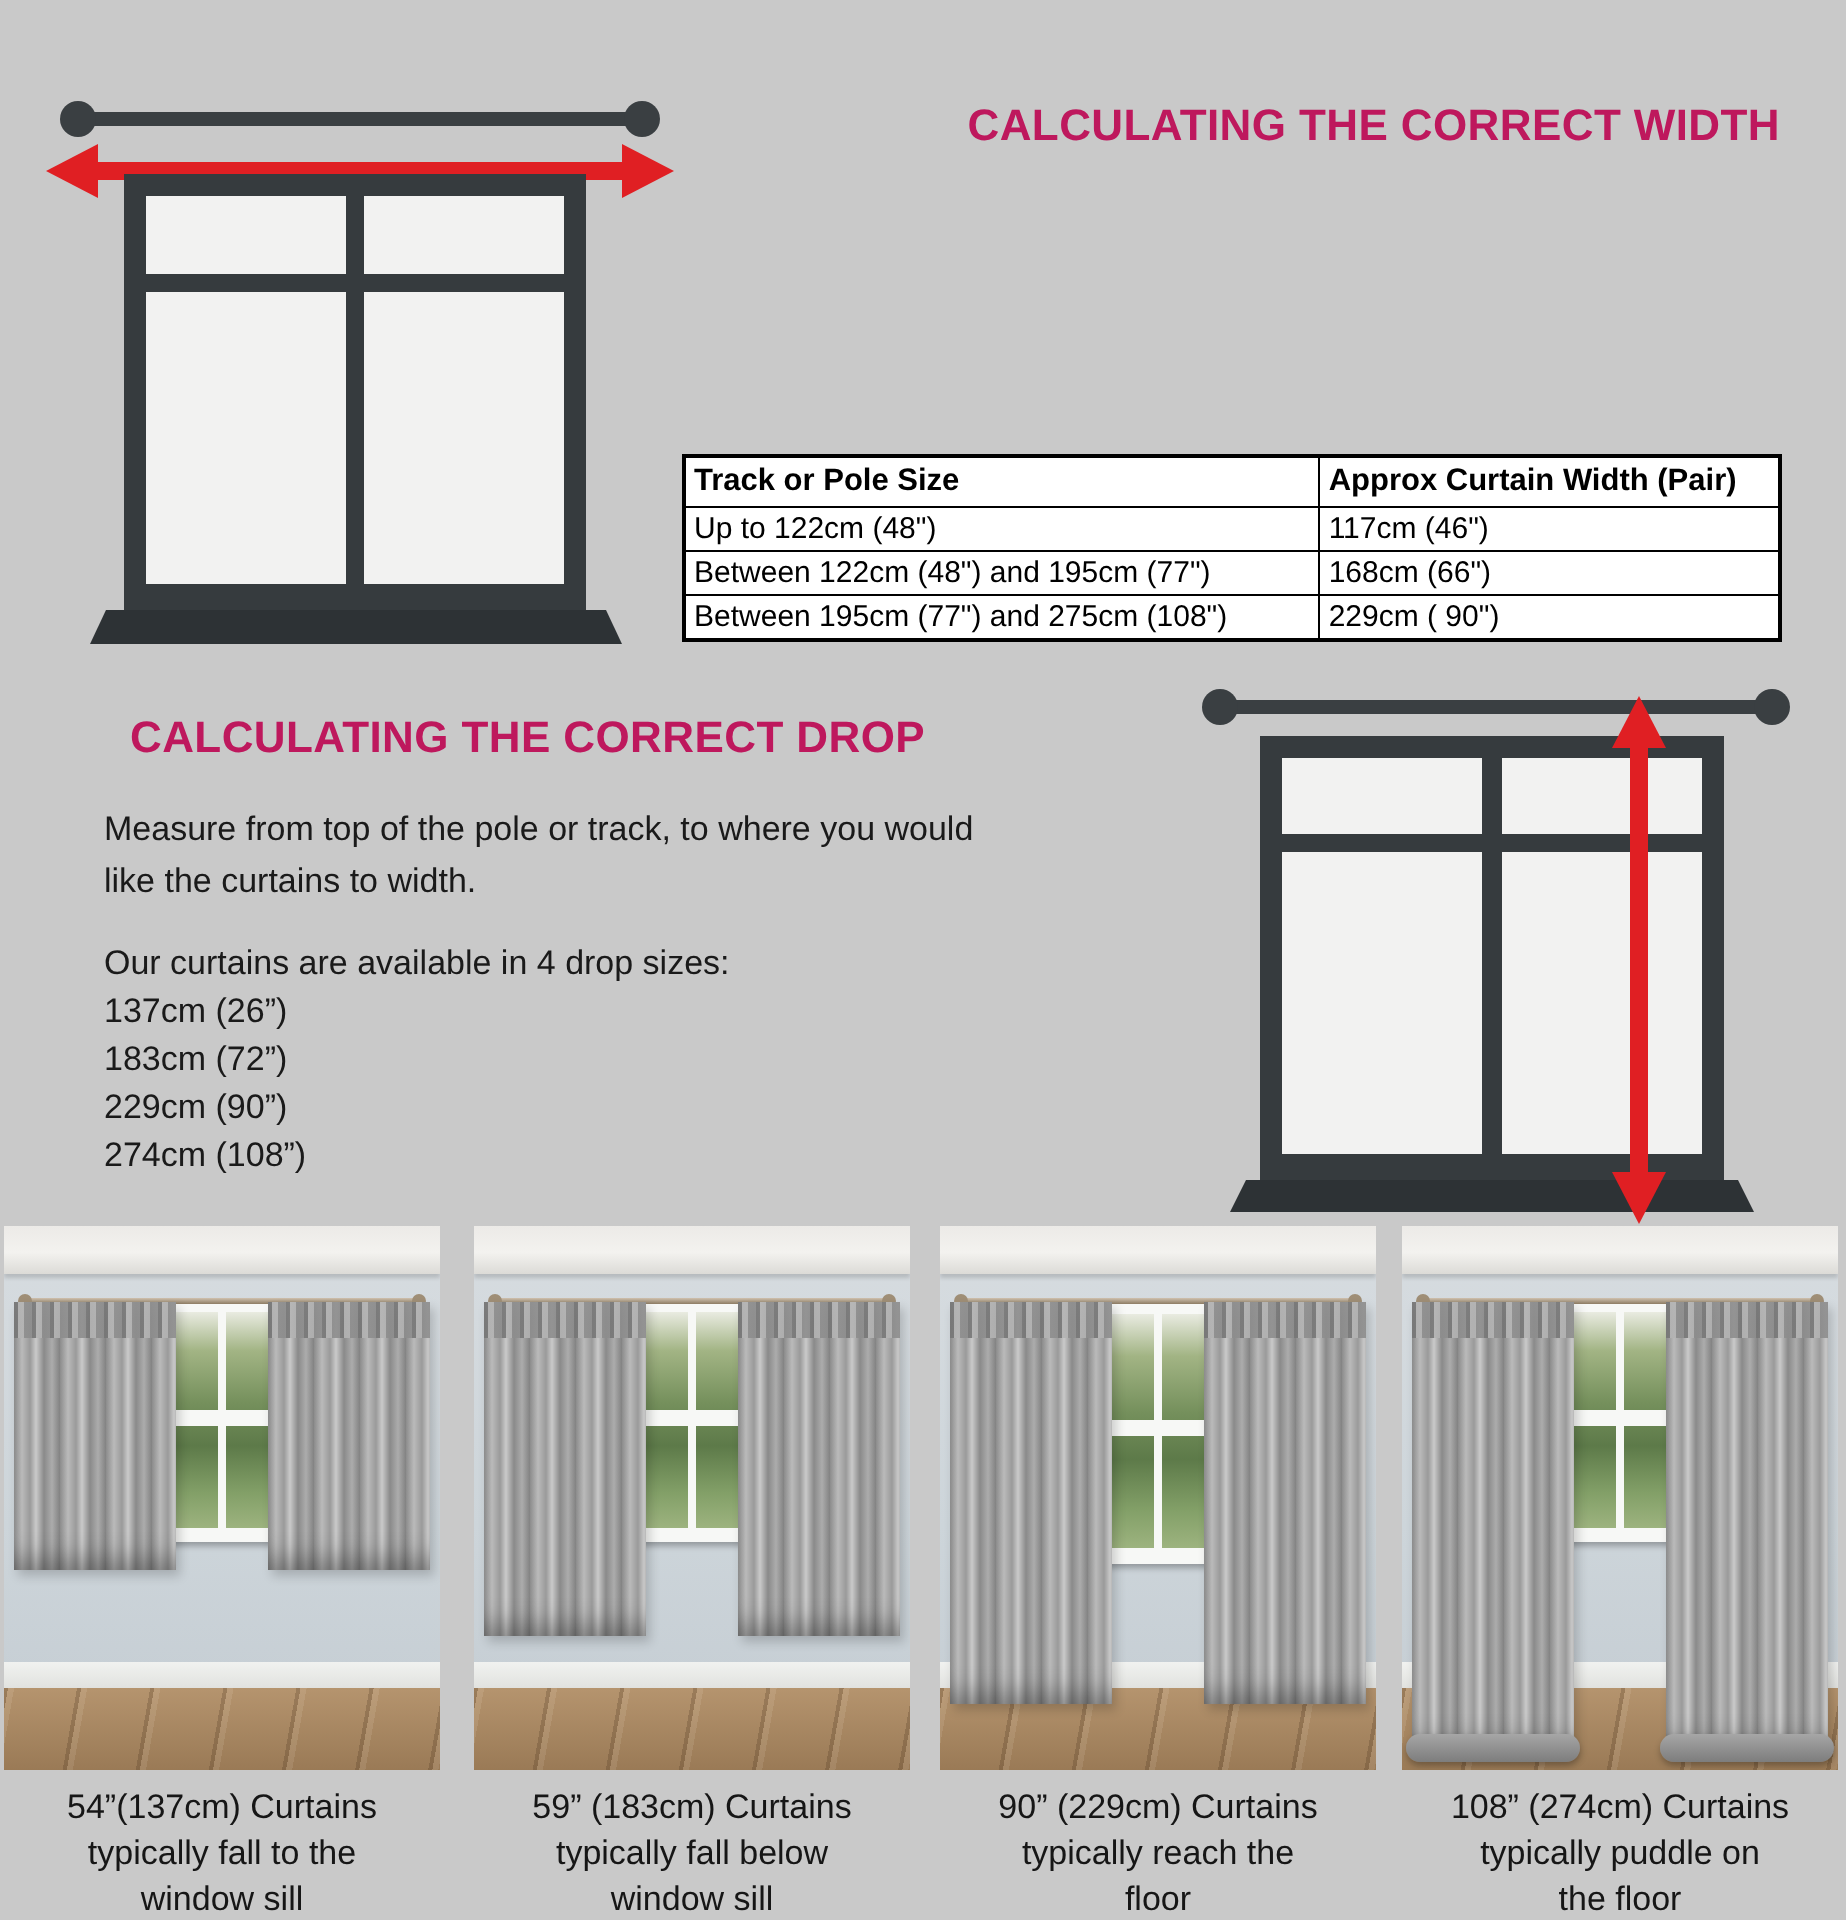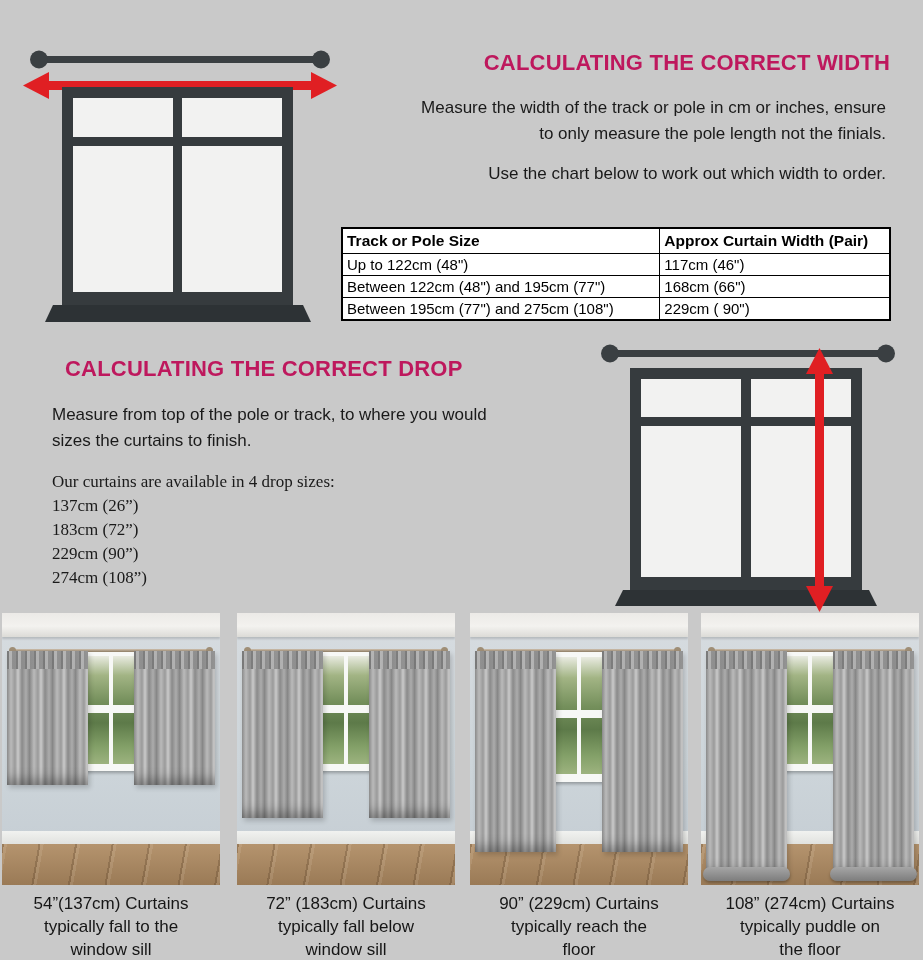--- a/index.html
+++ b/index.html
@@ -27,21 +27,21 @@
   .svg-pole{fill:#3a3f42;}
   .svg-red{fill:var(--red);}
   
   .title{position:absolute;margin:0;font-size:22px;font-weight:bold;color:#be185d;letter-spacing:.2px;white-space:nowrap;}
   .title-width{right:33px;top:50px;text-align:right;}
   .title-drop{left:65px;top:356px;}
   .para{position:absolute;margin:0;font-size:17px;line-height:26px;color:#1a1a1a;white-space:pre-line;}
   .para-width-intro{right:37px;top:95px;text-align:right;}
   .para-width-hint{right:37px;top:161px;text-align:right;}
   .para-drop-intro{left:52px;top:402px;text-align:left;}
-  .drop-sizes{position:absolute;left:52px;top:470px;font-size:17px;line-height:24px;color:#1a1a1a;font-family:Liberation Serif, serif;}
+  .drop-sizes{position:absolute;left:52px;top:470px;font-size:17px;line-height:24px;color:#1a1a1a;}
   
   .size-table{
     position:absolute;left:341px;top:227px;width:550px;
     border-collapse:collapse;background:#ffffff;border:2px solid #000;
     table-layout:fixed;
   }
   .size-table th,.size-table td{
     border:1px solid #000;padding:2px 4px;text-align:left;
     font-size:15px;color:#000;white-space:nowrap;overflow:hidden;
   }
@@ -113,23 +113,20 @@
       <rect class="svg-frame" x="47" y="42" width="231" height="218"></rect>
       <rect class="svg-pane" x="58" y="53" width="100" height="39"></rect>
       <rect class="svg-pane" x="167" y="53" width="100" height="39"></rect>
       <rect class="svg-pane" x="58" y="101" width="100" height="146"></rect>
       <rect class="svg-pane" x="167" y="101" width="100" height="146"></rect>
       <polygon class="svg-frame-dark" points="38,260 288,260 296,277 30,277"></polygon>
     </g>
   </svg>
 
   <h1 class="title title-width">CALCULATING THE CORRECT WIDTH</h1>
-  <p class="para para-width-intro">Measure the width of the track or pole in cm or inches, ensure
-to only measure the pole length not the finials.</p>
-  <p class="para para-width-hint">Use the chart below to work out which width to order.</p>
 
   <table class="size-table">
     <thead>
       <tr>
         <th class="col-track">Track or Pole Size</th>
         <th class="col-width">Approx Curtain Width (Pair)</th>
       </tr>
     </thead>
     <tbody>
       <tr>
@@ -142,21 +139,21 @@
       </tr>
       <tr>
         <td>Between 195cm (77") and 275cm (108")</td>
         <td>229cm ( 90")</td>
       </tr>
     </tbody>
   </table>
 
   <h1 class="title title-drop">CALCULATING THE CORRECT DROP</h1>
   <p class="para para-drop-intro">Measure from top of the pole or track, to where you would
-sizes the curtains to finish.</p>
+like the curtains to width.</p>
   <div class="drop-sizes">
     <div>Our curtains are available in 4 drop sizes:</div>
     <div>137cm (26”)</div>
     <div>183cm (72”)</div>
     <div>229cm (90”)</div>
     <div>274cm (108”)</div>
   </div>
 
   <svg class="illus illus-drop" viewBox="0 0 325 275" aria-hidden="true">
     <g>
@@ -205,21 +202,21 @@
         <div class="p-glass"></div>
         <div class="p-mull-v"></div>
         <div class="p-mull-h"></div>
       </div>
       <div class="p-pole"></div>
       <div class="p-curtain left"></div>
       <div class="p-curtain right"></div>
       <div class="p-skirt"></div>
       <div class="p-floor"></div>
     </div>
-    <figcaption class="caption">72” (183cm) Curtains
+    <figcaption class="caption">59” (183cm) Curtains
 typically fall below
 window sill</figcaption>
   </figure>
 
   <figure class="photo-fig fig-3">
     <div class="photo len-90">
       <div class="p-ceiling"></div>
       <div class="p-window">
         <div class="p-glass"></div>
         <div class="p-mull-v"></div>

